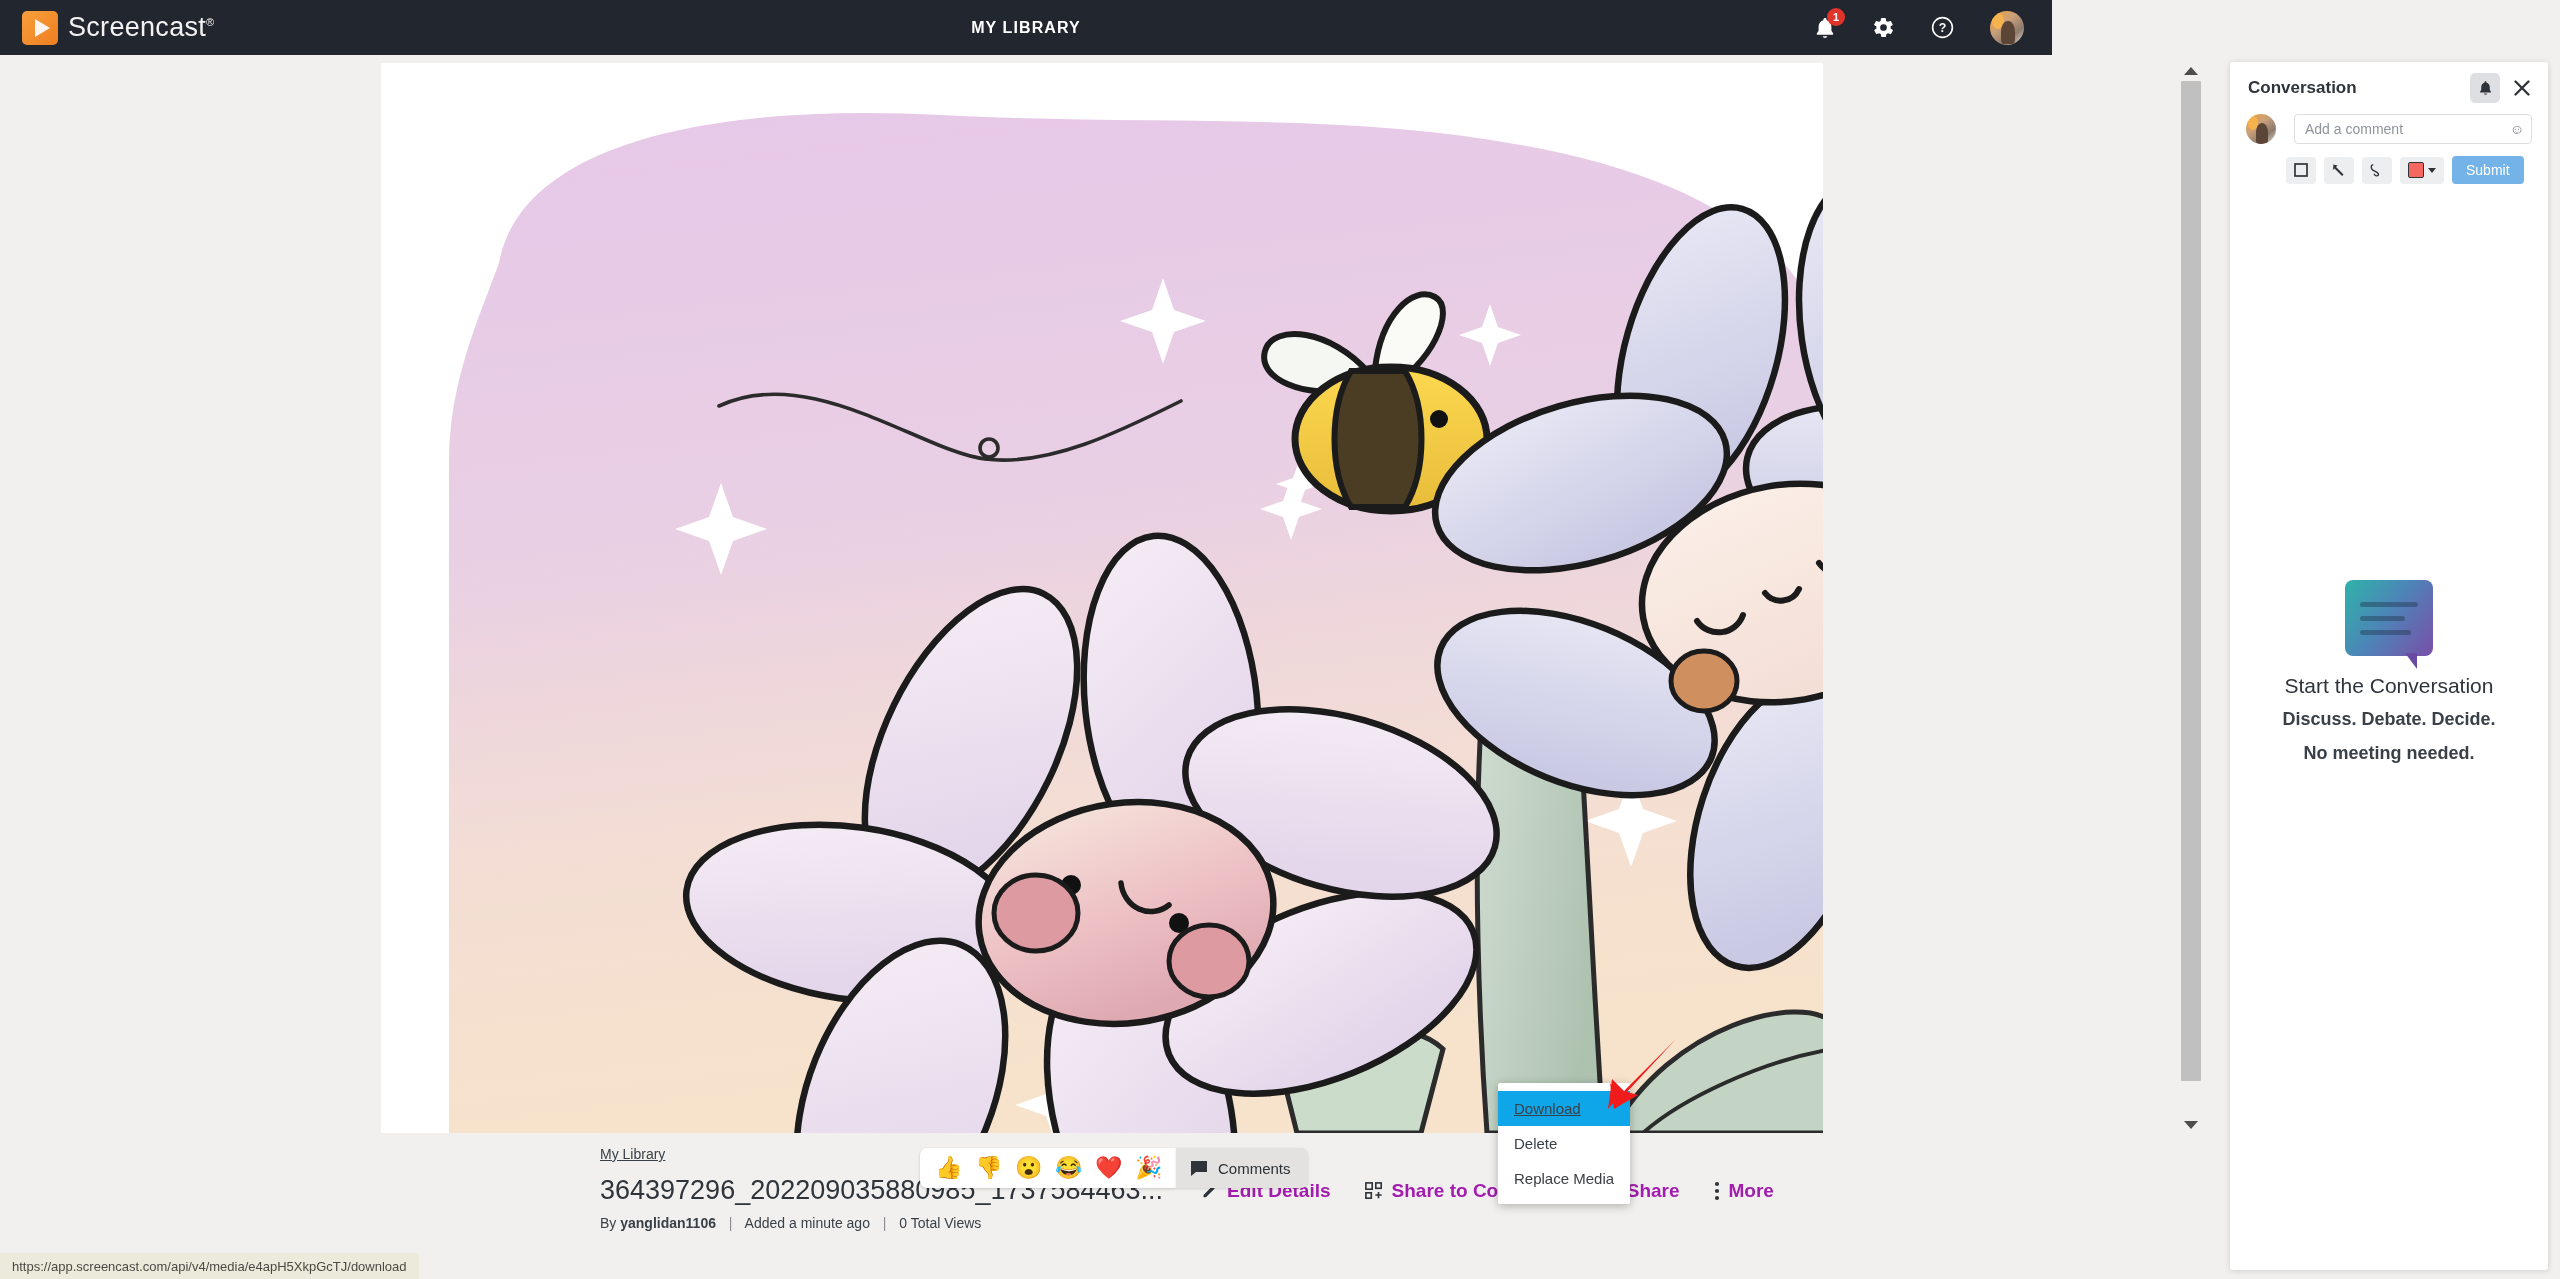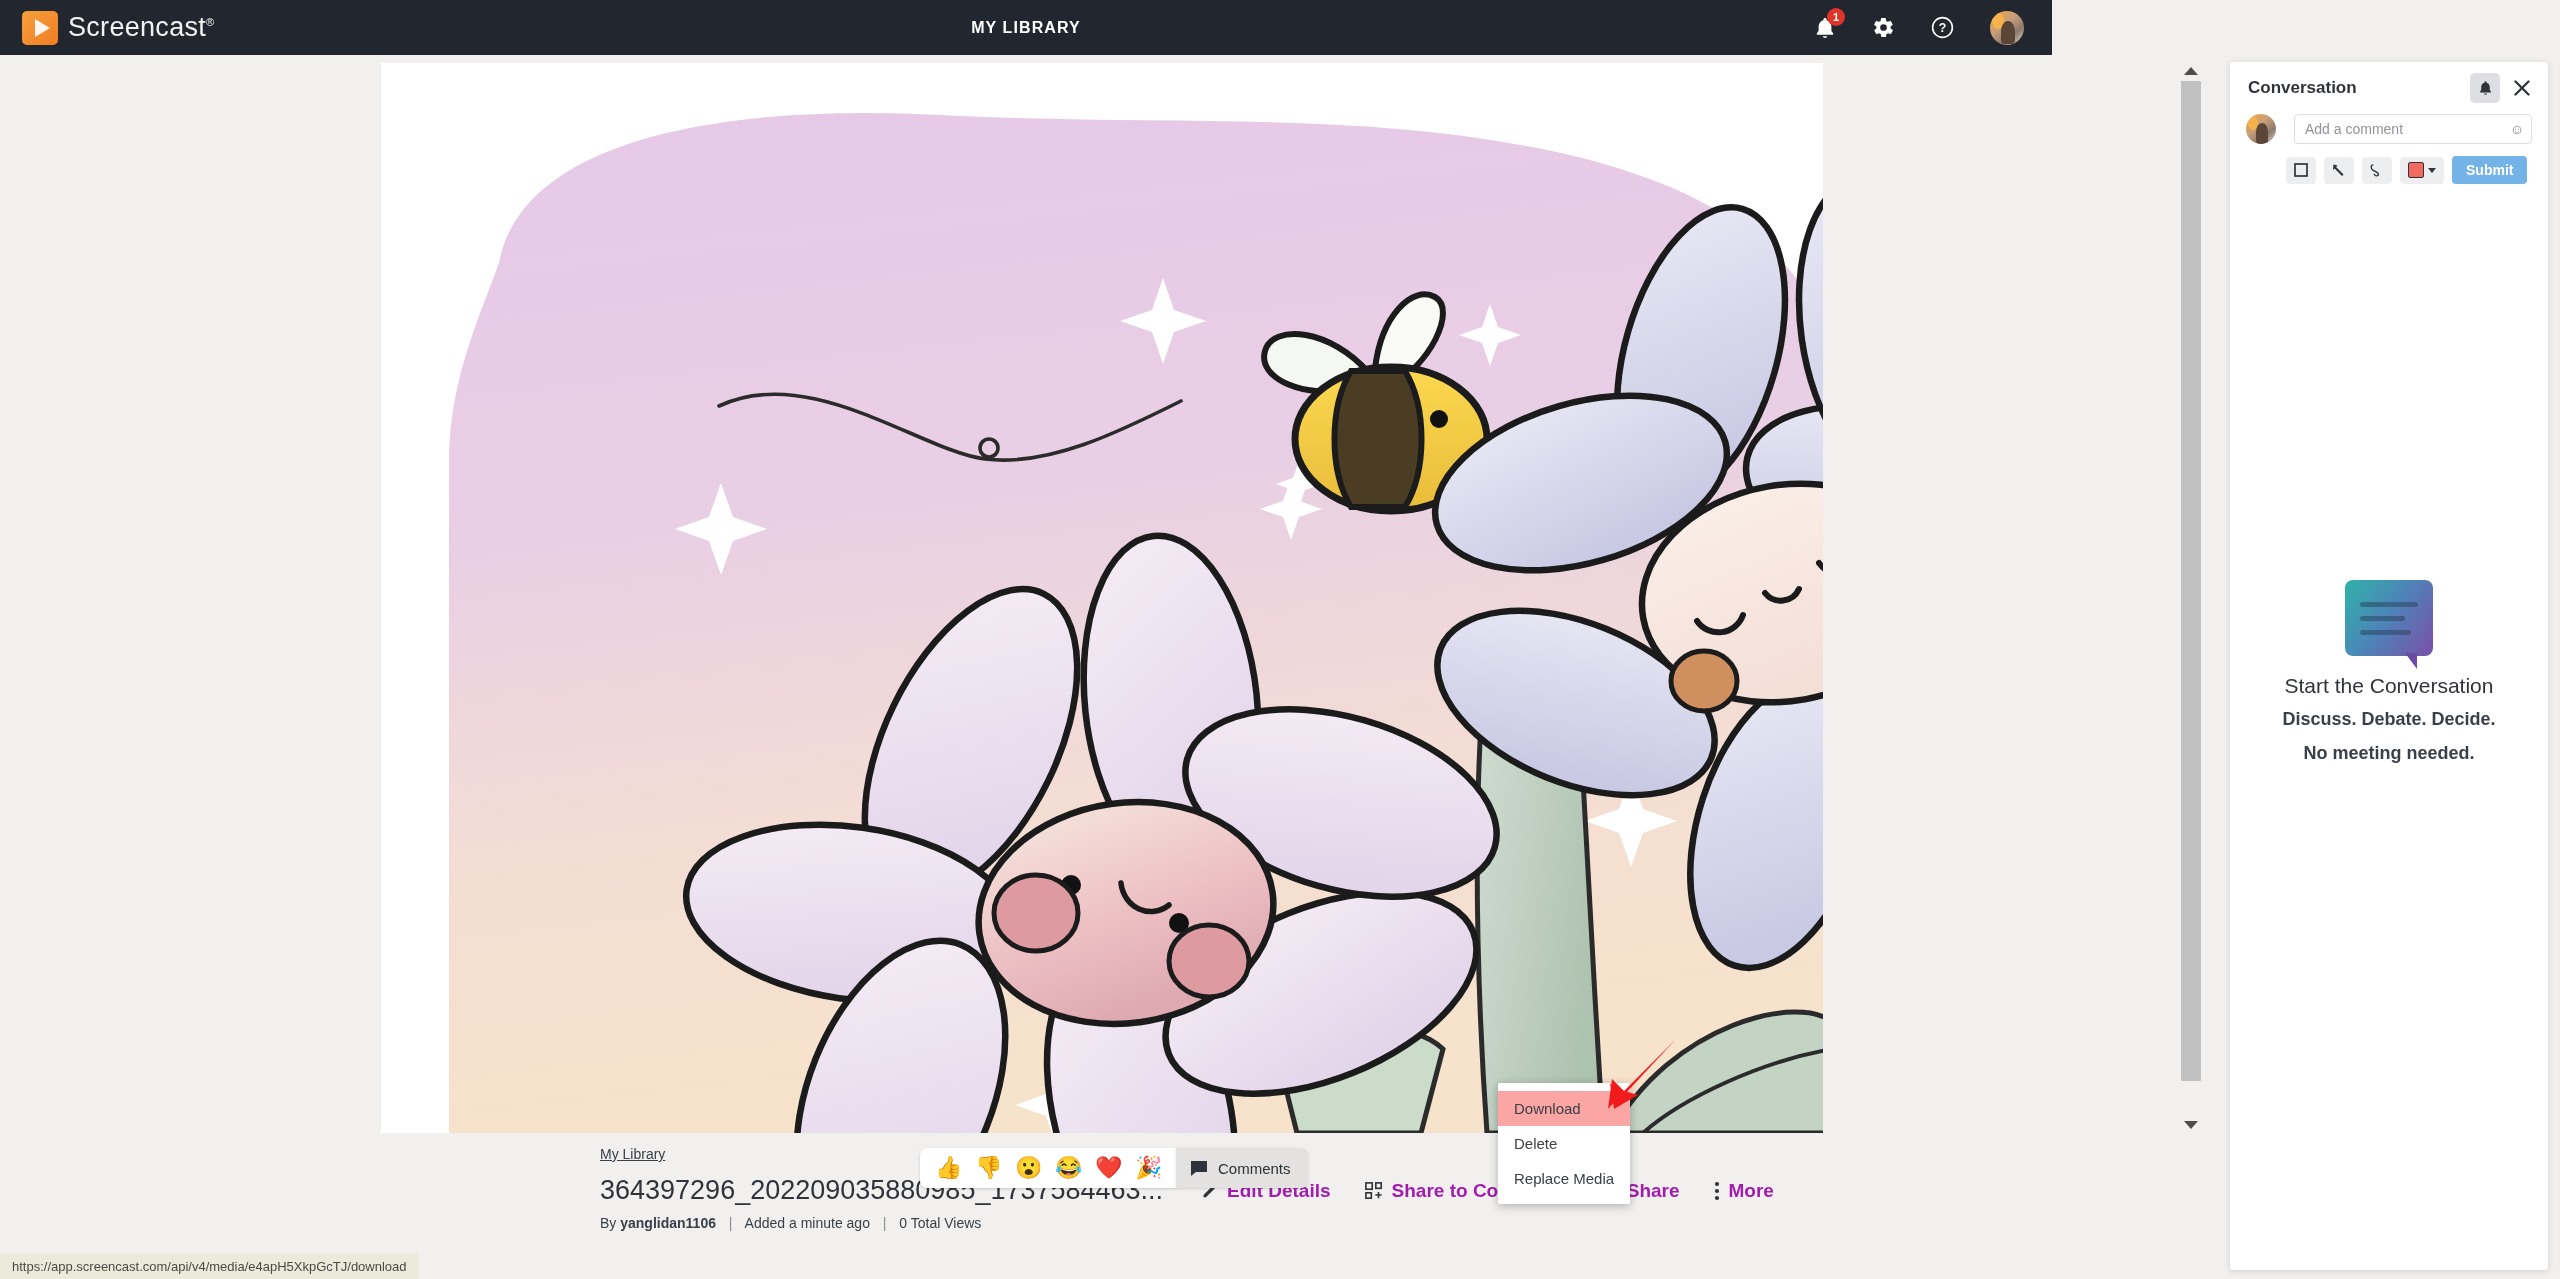--- a/index.html
+++ b/index.html
@@ -141,21 +141,21 @@
   .dropdown {
     position: absolute; left: 1498px; top: 1083px;
     width: 132px; background: #fff; z-index: 60;
     box-shadow: 0 2px 10px rgba(0,0,0,.28); border-radius: 2px;
     padding: 8px 0;
   }
   .dd-item {
     padding: 9px 16px; font-size: 15px; color: #3a4047; cursor: pointer;
     white-space: nowrap;
   }
-  .dd-item.hl { background: #fca5a5; }
+  .dd-item.hl { background: #0ea5e9; text-decoration: underline; }
 
   
   .annot-arrow { position: absolute; left: 1590px; top: 1035px; z-index: 61; }
 
   
   .convo {
     position: absolute; right: 12px; top: 62px;
     width: 318px; height: 1208px; background: #fff;
     box-shadow: 0 1px 6px rgba(0,0,0,.14); border-radius: 3px;
   }
@@ -181,21 +181,21 @@
   }
   .tools { display:flex; align-items:center; gap:8px; padding: 12px 16px 0 56px; }
   .tool {
     width: 30px; height: 27px; background:#eceef0; border-radius:4px;
     display:flex; align-items:center; justify-content:center; cursor:pointer;
   }
   .tool.color { width: 44px; gap:4px; }
   .swatch { width:16px; height:16px; background:#f4695f; border:1px solid #2f343a; border-radius:2px; }
   .caret { width:0;height:0;border-left:4px solid transparent;border-right:4px solid transparent;border-top:5px solid #2f343a; }
   .submit-btn {
-    background:#73b3e7; color:#fff; font-size:14px; font-weight:bold;
+    background:#73b3e7; color:#fff; font-size:14px; font-weight:normal;
     border:none; border-radius:4px; padding: 6px 14px; cursor:pointer;
     font-family: "Liberation Sans", sans-serif;
   }
   .empty-state { margin-top: 396px; text-align:center; }
   .bubble {
     width: 88px; height: 76px; margin: 0 auto 18px;
     background: linear-gradient(125deg,#2fb3a8 0%,#4d84b8 48%,#7a4fa8 100%);
     border-radius: 8px; position: relative;
     display:flex; flex-direction:column; justify-content:center; gap:9px; padding: 0 15px;
   }

